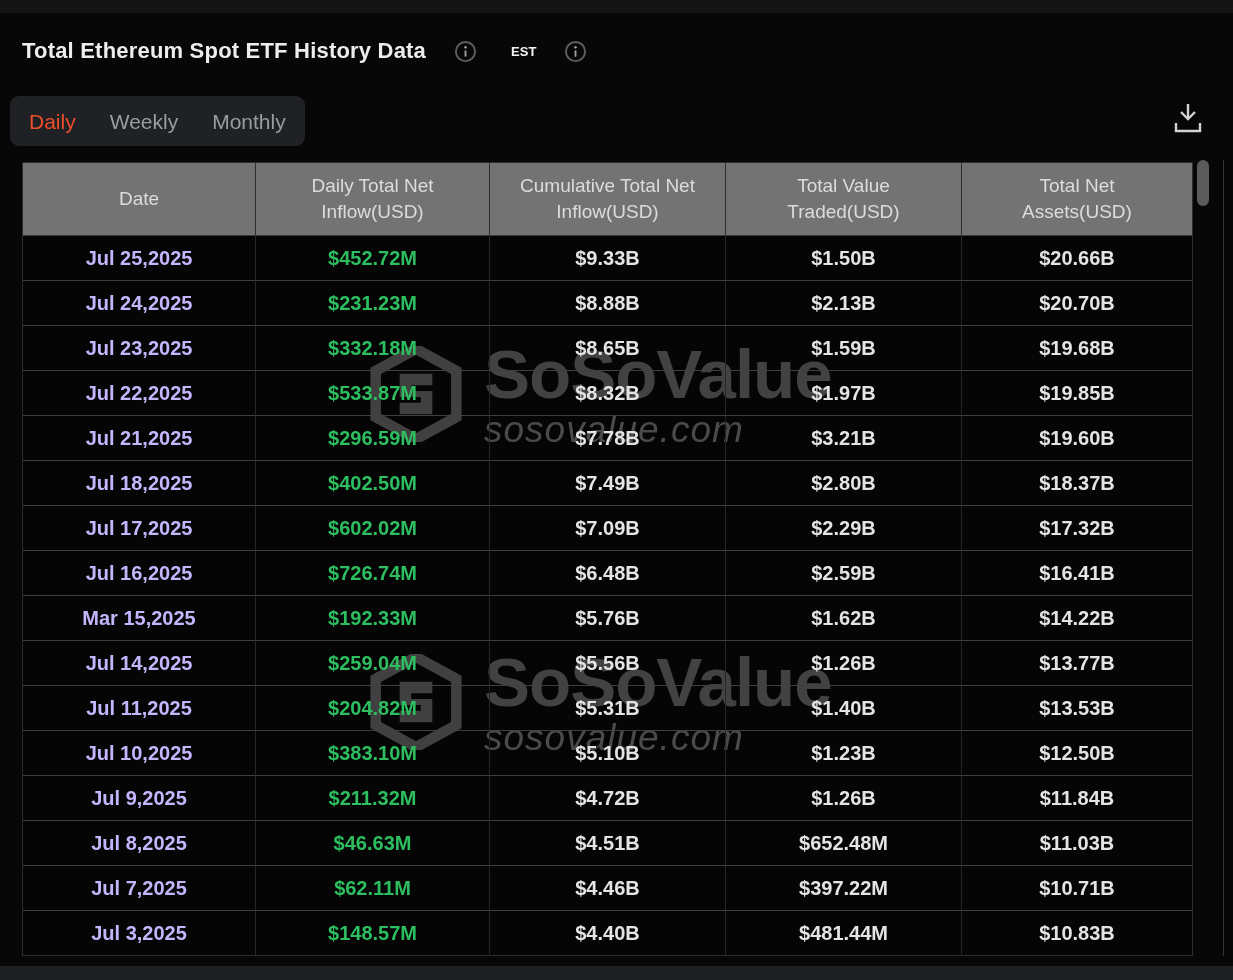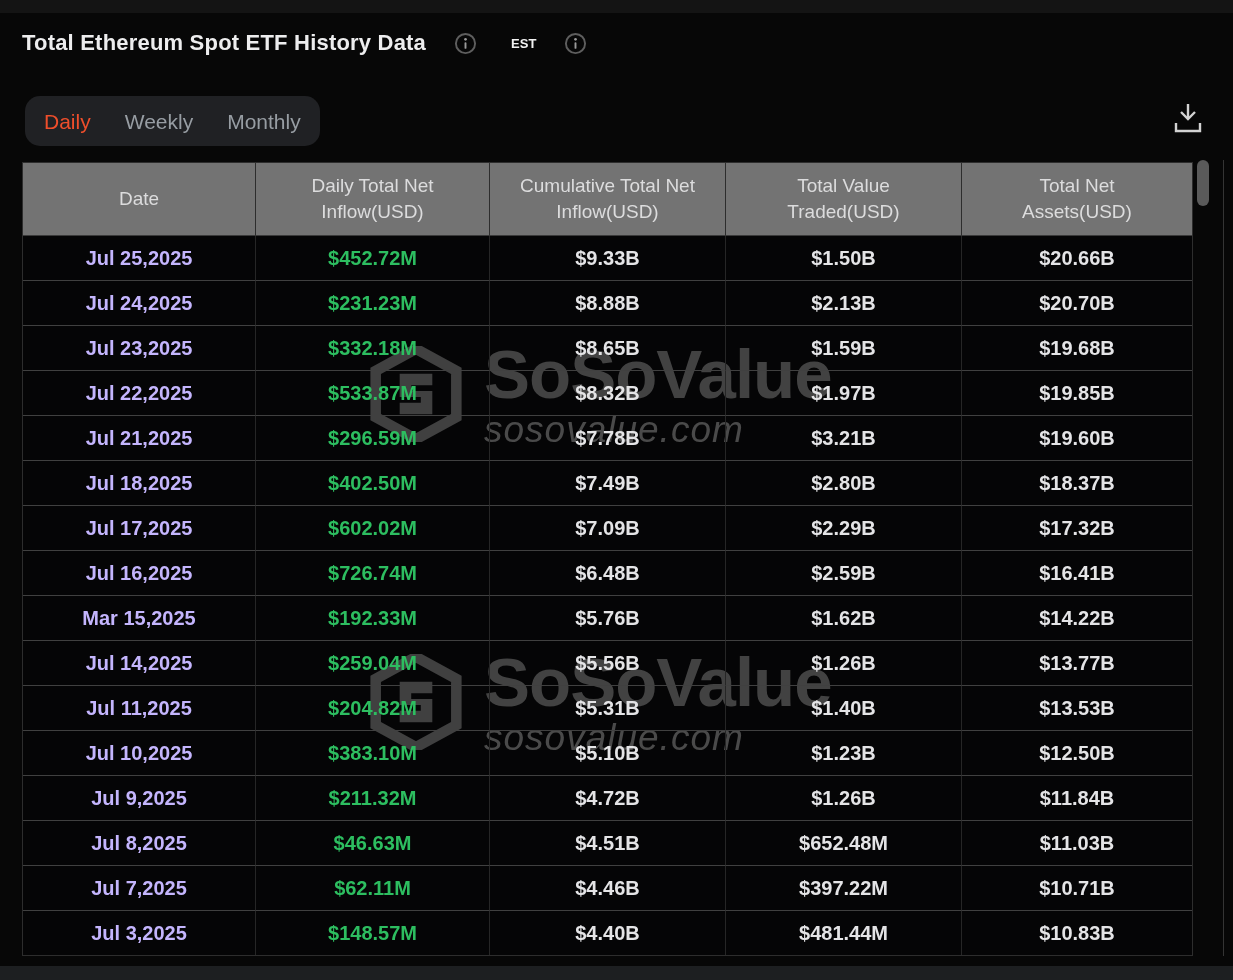--- a/index.html
+++ b/index.html
@@ -5,29 +5,29 @@
   html,body{margin:0;padding:0;}
   body{
     width:1233px;height:980px;position:relative;overflow:hidden;
     background:#070707;
     font-family:"Liberation Sans", sans-serif;
     -webkit-font-smoothing:antialiased;
   }
   .top-strip{position:absolute;left:0;top:0;width:1233px;height:13px;background:#141414;}
 
   
-  .title-row{position:absolute;left:22px;top:30px;display:flex;align-items:center;gap:28px;justify-content:space-between;}
+  .title-row{position:absolute;left:22px;top:38px;display:flex;align-items:center;gap:28px;justify-content:space-between;}
   .page-title{font-size:22px;font-weight:700;color:#ededee;letter-spacing:.2px;}
   .info-icon{width:23px;height:23px;display:inline-block;}
   .est-label{font-size:13px;font-weight:700;color:#f2f2f2;margin-left:6px;}
 
   
   .tabs{
-    position:absolute;left:25px;top:96px;height:50px;
-    background:#202124;border-radius:15px;
+    position:absolute;left:10px;top:96px;height:50px;
+    background:#202124;border-radius:9px;
     display:flex;align-items:center;gap:34px;padding:0 19px;box-sizing:border-box;
   }
   .tab{background:none;border:none;cursor:pointer;font-family:inherit;
     font-size:21px;color:#979da3;padding:0;line-height:1;}
   .tab.active{color:#ee4e2b;font-weight:500;}
   .download-btn{position:absolute;right:29px;top:101px;width:32px;height:34px;cursor:pointer;background:none;border:none;padding:0;}
 
   
   .table-wrap{
     position:absolute;left:22px;top:162px;width:1171px;height:794px;

